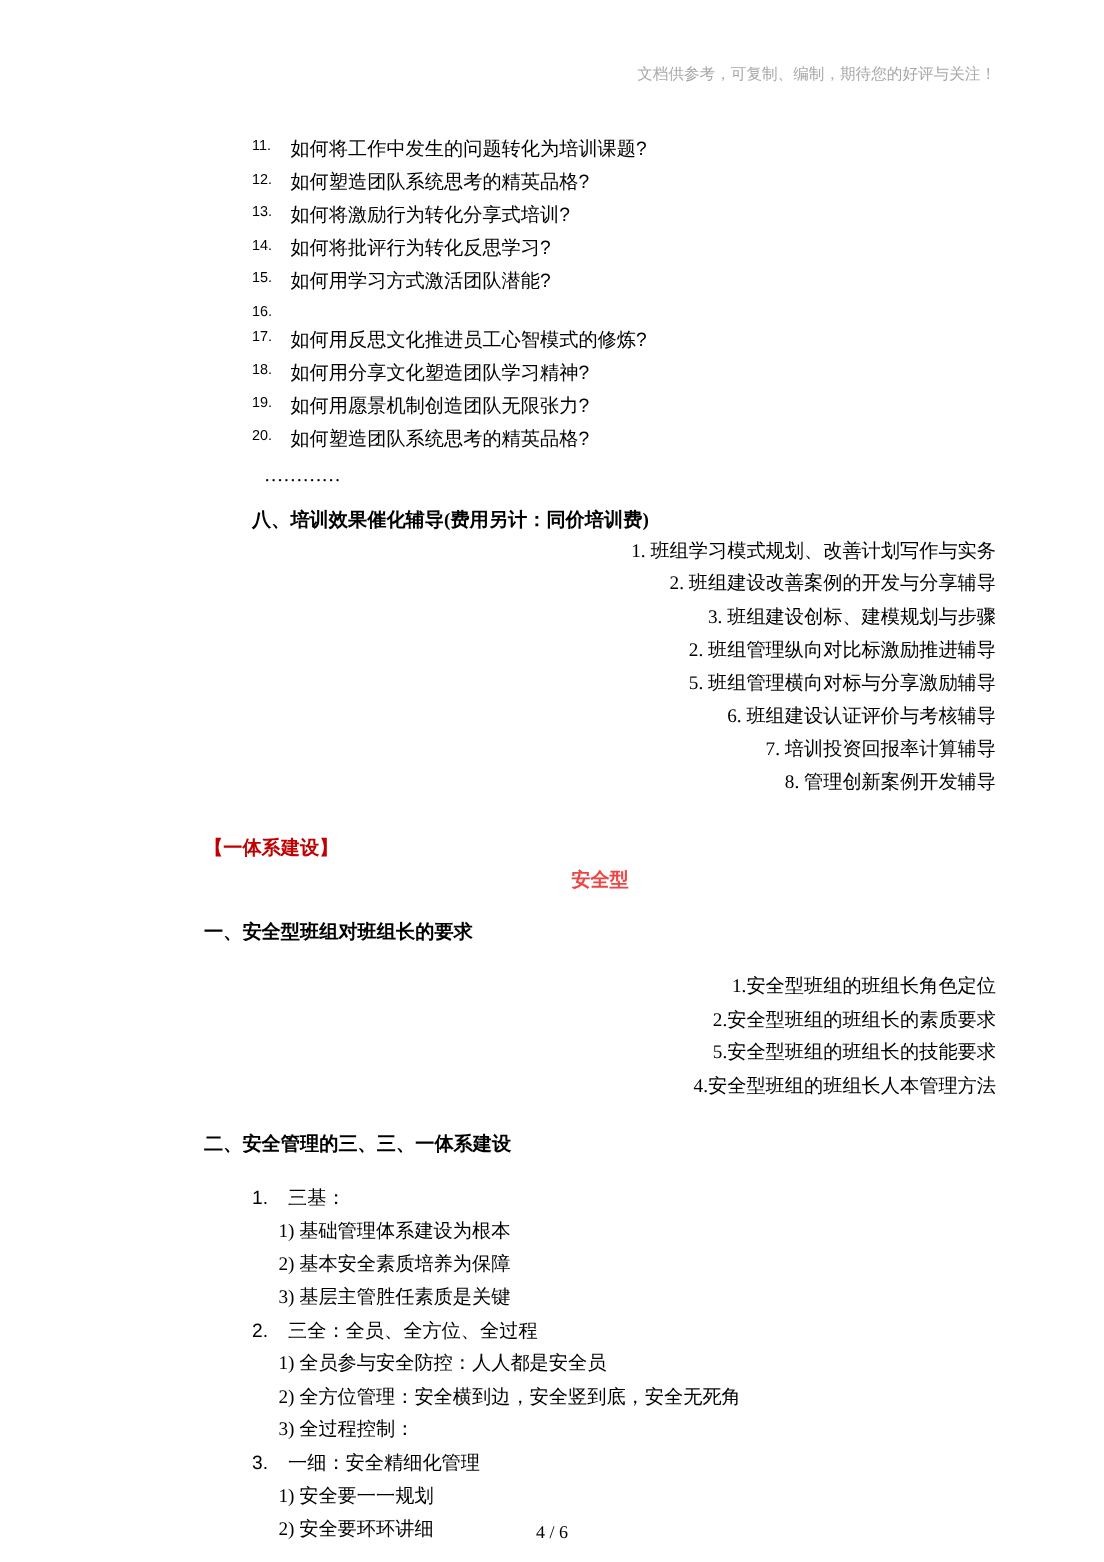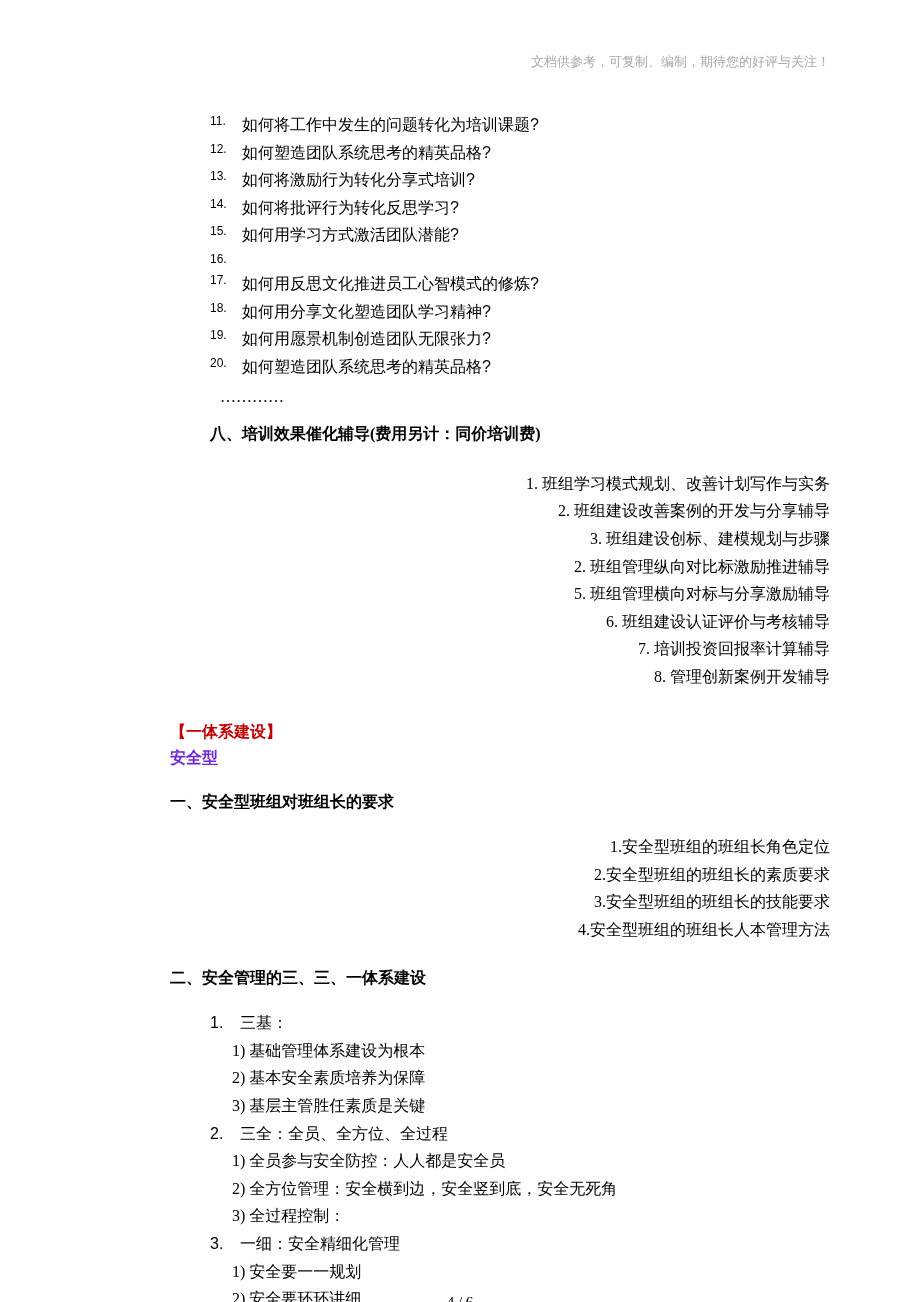--- a/index.html
+++ b/index.html
@@ -49,39 +49,40 @@
   }
   .dots {
     font-family: "SimSun", "宋体", serif;
     margin-left: 50px;
     margin-bottom: 12px;
   }
   .section-h {
     font-weight: bold;
     margin-left: 40px;
     margin-top: 12px;
-    margin-bottom: 24px;
+    margin-bottom: 0;
   }
   .plain-list {
     margin-left: 32px;
     margin-bottom: 4px;
     text-align: right;
   }
   .plain-list div {
     margin-bottom: 2px;
   }
   .red-bracket {
     color: #c00000;
     font-weight: bold;
     margin-top: 30px;
   }
   .red-sub {
-    color: #6d28d9;
+    color: #ef4444;
     font-weight: bold;
     margin-bottom: 18px;
+    text-align: center;
   }
   .bold-h {
     font-weight: bold;
     margin-top: 6px;
     margin-bottom: 20px;
   }
   .indent-list {
     margin-left: 40px;
     margin-bottom: 22px;
     text-align: right;
@@ -180,21 +181,21 @@
         <div>8. 管理创新案例开发辅导</div>
       </div>
 
     <div class="red-bracket">【一体系建设】</div>
     <div class="red-sub">安全型</div>
 
     <div class="bold-h">一、安全型班组对班组长的要求</div>
     <div class="indent-list" id="h1list">
         <div>1.安全型班组的班组长角色定位</div>
         <div>2.安全型班组的班组长的素质要求</div>
-        <div>3.安全型班组的班组长的技能要求</div>
+        <div>5.安全型班组的班组长的技能要求</div>
         <div>4.安全型班组的班组长人本管理方法</div>
       </div>
 
     <div class="bold-h">二、安全管理的三、三、一体系建设</div>
     <div class="nested-block" id="h2groups">
         <div class="top"><span class="topnum">1.</span> 三基：</div>
         <div class="sub">1) 基础管理体系建设为根本</div>
         <div class="sub">2) 基本安全素质培养为保障</div>
         <div class="sub">3) 基层主管胜任素质是关键</div>
         <div class="top"><span class="topnum">2.</span> 三全：全员、全方位、全过程</div>

